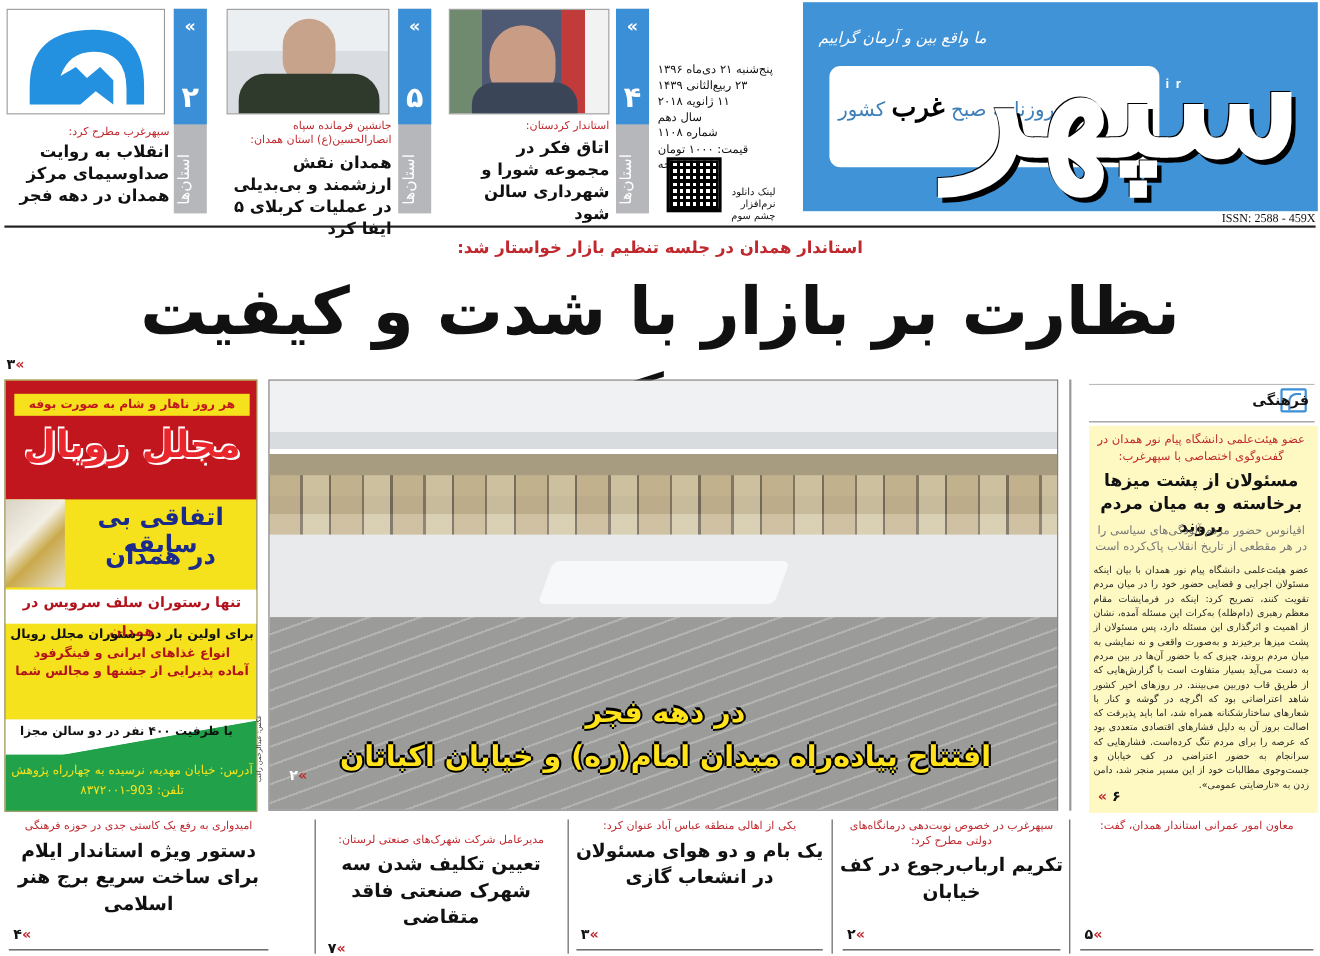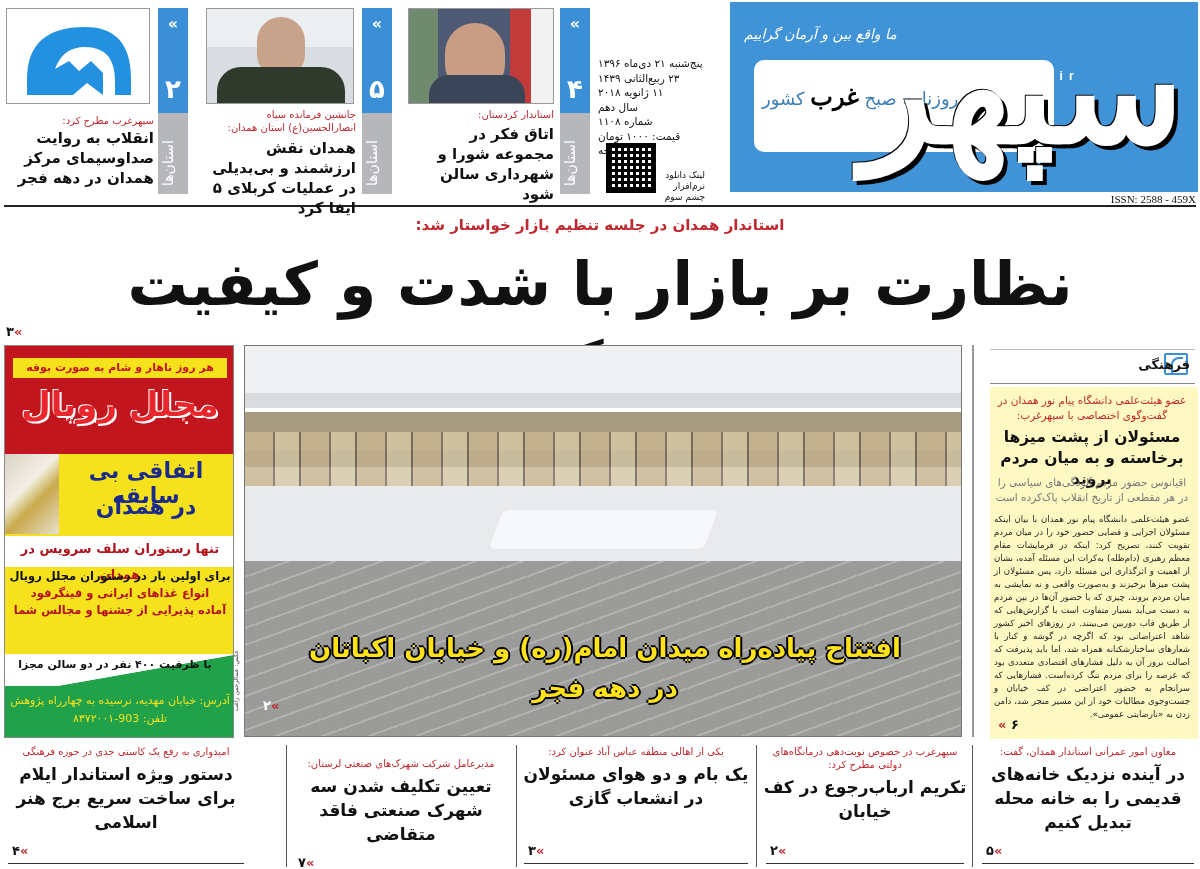--- a/index.html
+++ b/index.html
@@ -194,22 +194,22 @@
     <div>آدرس: خیابان مهدیه، نرسیده به چهارراه پژوهش</div>
     <div>تلفن: 903-۸۳۷۲۰۰۱</div>
   </div>
 </div>
 
 <div id="photo" class="abs">
   <div class="domes"></div>
   <div class="snow"></div>
   <div class="plaza"></div>
   <div class="caption">
+    <div>در دهه فجر</div>
     <div>افتتاح پیاده‌راه میدان امام(ره) و خیابان اکباتان</div>
-    <div>در دهه فجر</div>
   </div>
   <div class="pref">
     <span class="n" style="color:#fff">۲</span><span>«</span>
   </div>
 </div>
 <div id="photo-credit" class="abs">عکس: عبدالرحمن راغب</div>
 
 <div id="culture" class="abs">
   <div class="vrule"></div>
   <div class="tophr"></div>
@@ -222,21 +222,20 @@
     <div class="sub">اقیانوس حضور مردم آلودگی‌های سیاسی را در هر مقطعی از تاریخ انقلاب پاک‌کرده است</div>
     <div class="body">عضو هیئت‌علمی دانشگاه پیام نور همدان با بیان اینکه مسئولان اجرایی و قضایی حضور خود را در میان مردم تقویت کنند، تصریح کرد: اینکه در فرمایشات مقام معظم رهبری (دام‌ظله) به‌کرات این مسئله آمده، نشان از اهمیت و اثرگذاری این مسئله دارد، پس مسئولان از پشت میزها برخیزند و به‌صورت واقعی و نه نمایشی به میان مردم بروند، چیزی که با حضور آن‌ها در بین مردم به دست می‌آید بسیار متفاوت است با گزارش‌هایی که از طریق قاب دوربین می‌بینند. در روزهای اخیر کشور شاهد اعتراضاتی بود که اگرچه در گوشه و کنار با شعارهای ساختارشکنانه همراه شد، اما باید پذیرفت که اصالت بروز آن به دلیل فشارهای اقتصادی متعددی بود که عرصه را برای مردم تنگ کرده‌است. فشارهایی که سرانجام به حضور اعتراضی در کف خیابان و جست‌وجوی مطالبات خود از این مسیر منجر شد، دامن زدن به «نارضایتی عمومی».</div>
     <div class="pref">
       <span>«</span> <span class="n">۶</span>
     </div>
   </div>
 </div>
 
 <div class="abs bcol" style="left:978px;width:220px;">
   <div class="kicker k">معاون امور عمرانی استاندار همدان، گفت:</div>
-  <div class="bt">در آینده نزدیک خانه‌های قدیمی را به خانه محله تبدیل کنیم</div>
   <div class="pref"><span class="n">۵</span><span>«</span></div>
   <div class="rule"></div>
 </div>
 <div class="abs vsep" style="left:972px;"></div>
 
 <div class="abs bcol" style="left:762px;width:206px;">
   <div class="kicker k">سپهرغرب در خصوص نوبت‌دهی درمانگاه‌های دولتی مطرح کرد:</div>
   <div class="bt">تکریم ارباب‌رجوع در کف خیابان</div>
   <div class="pref"><span class="n">۲</span><span>«</span></div>
   <div class="rule"></div>

